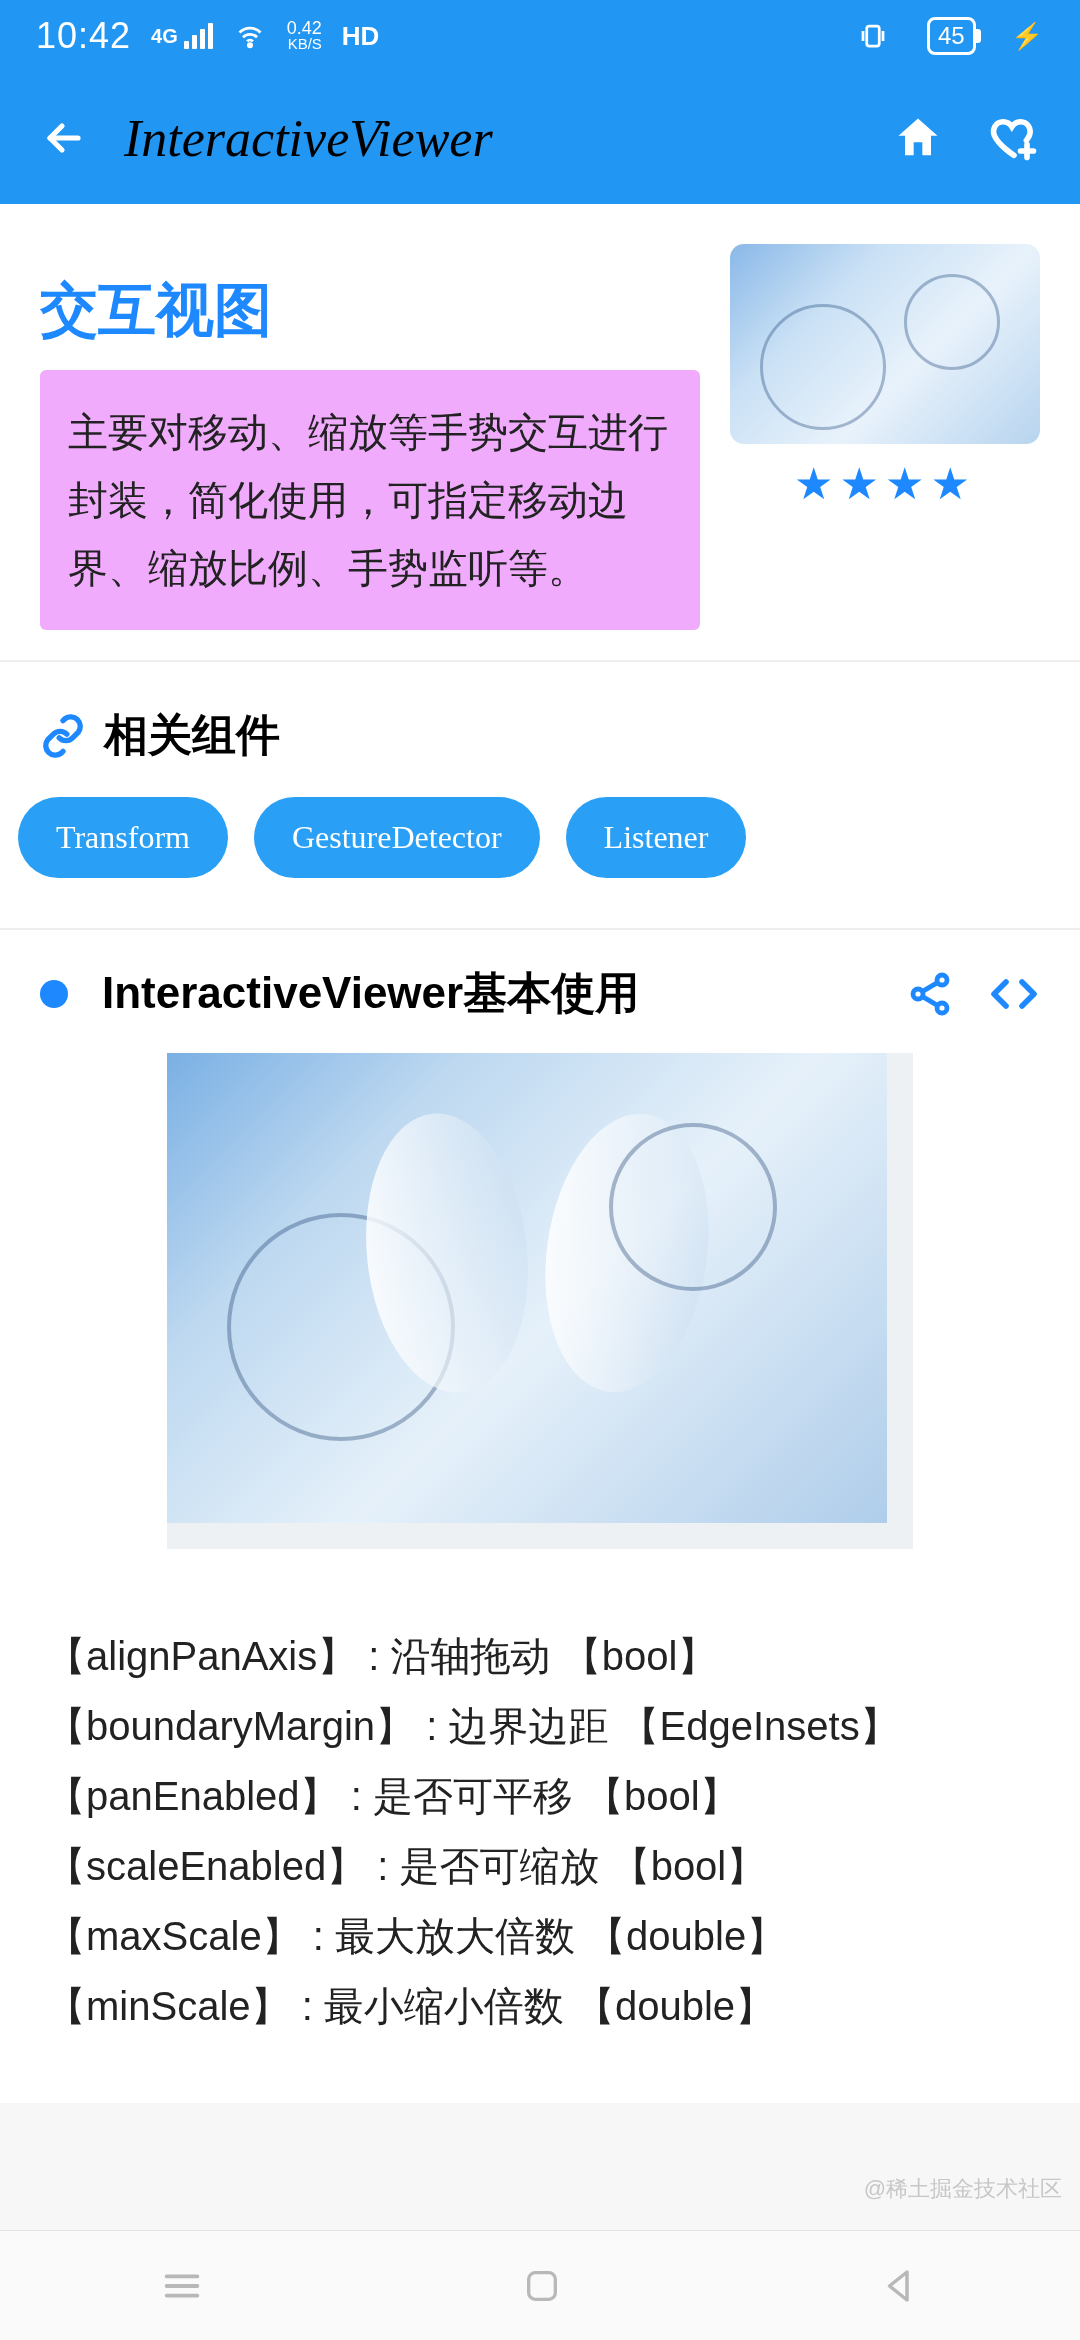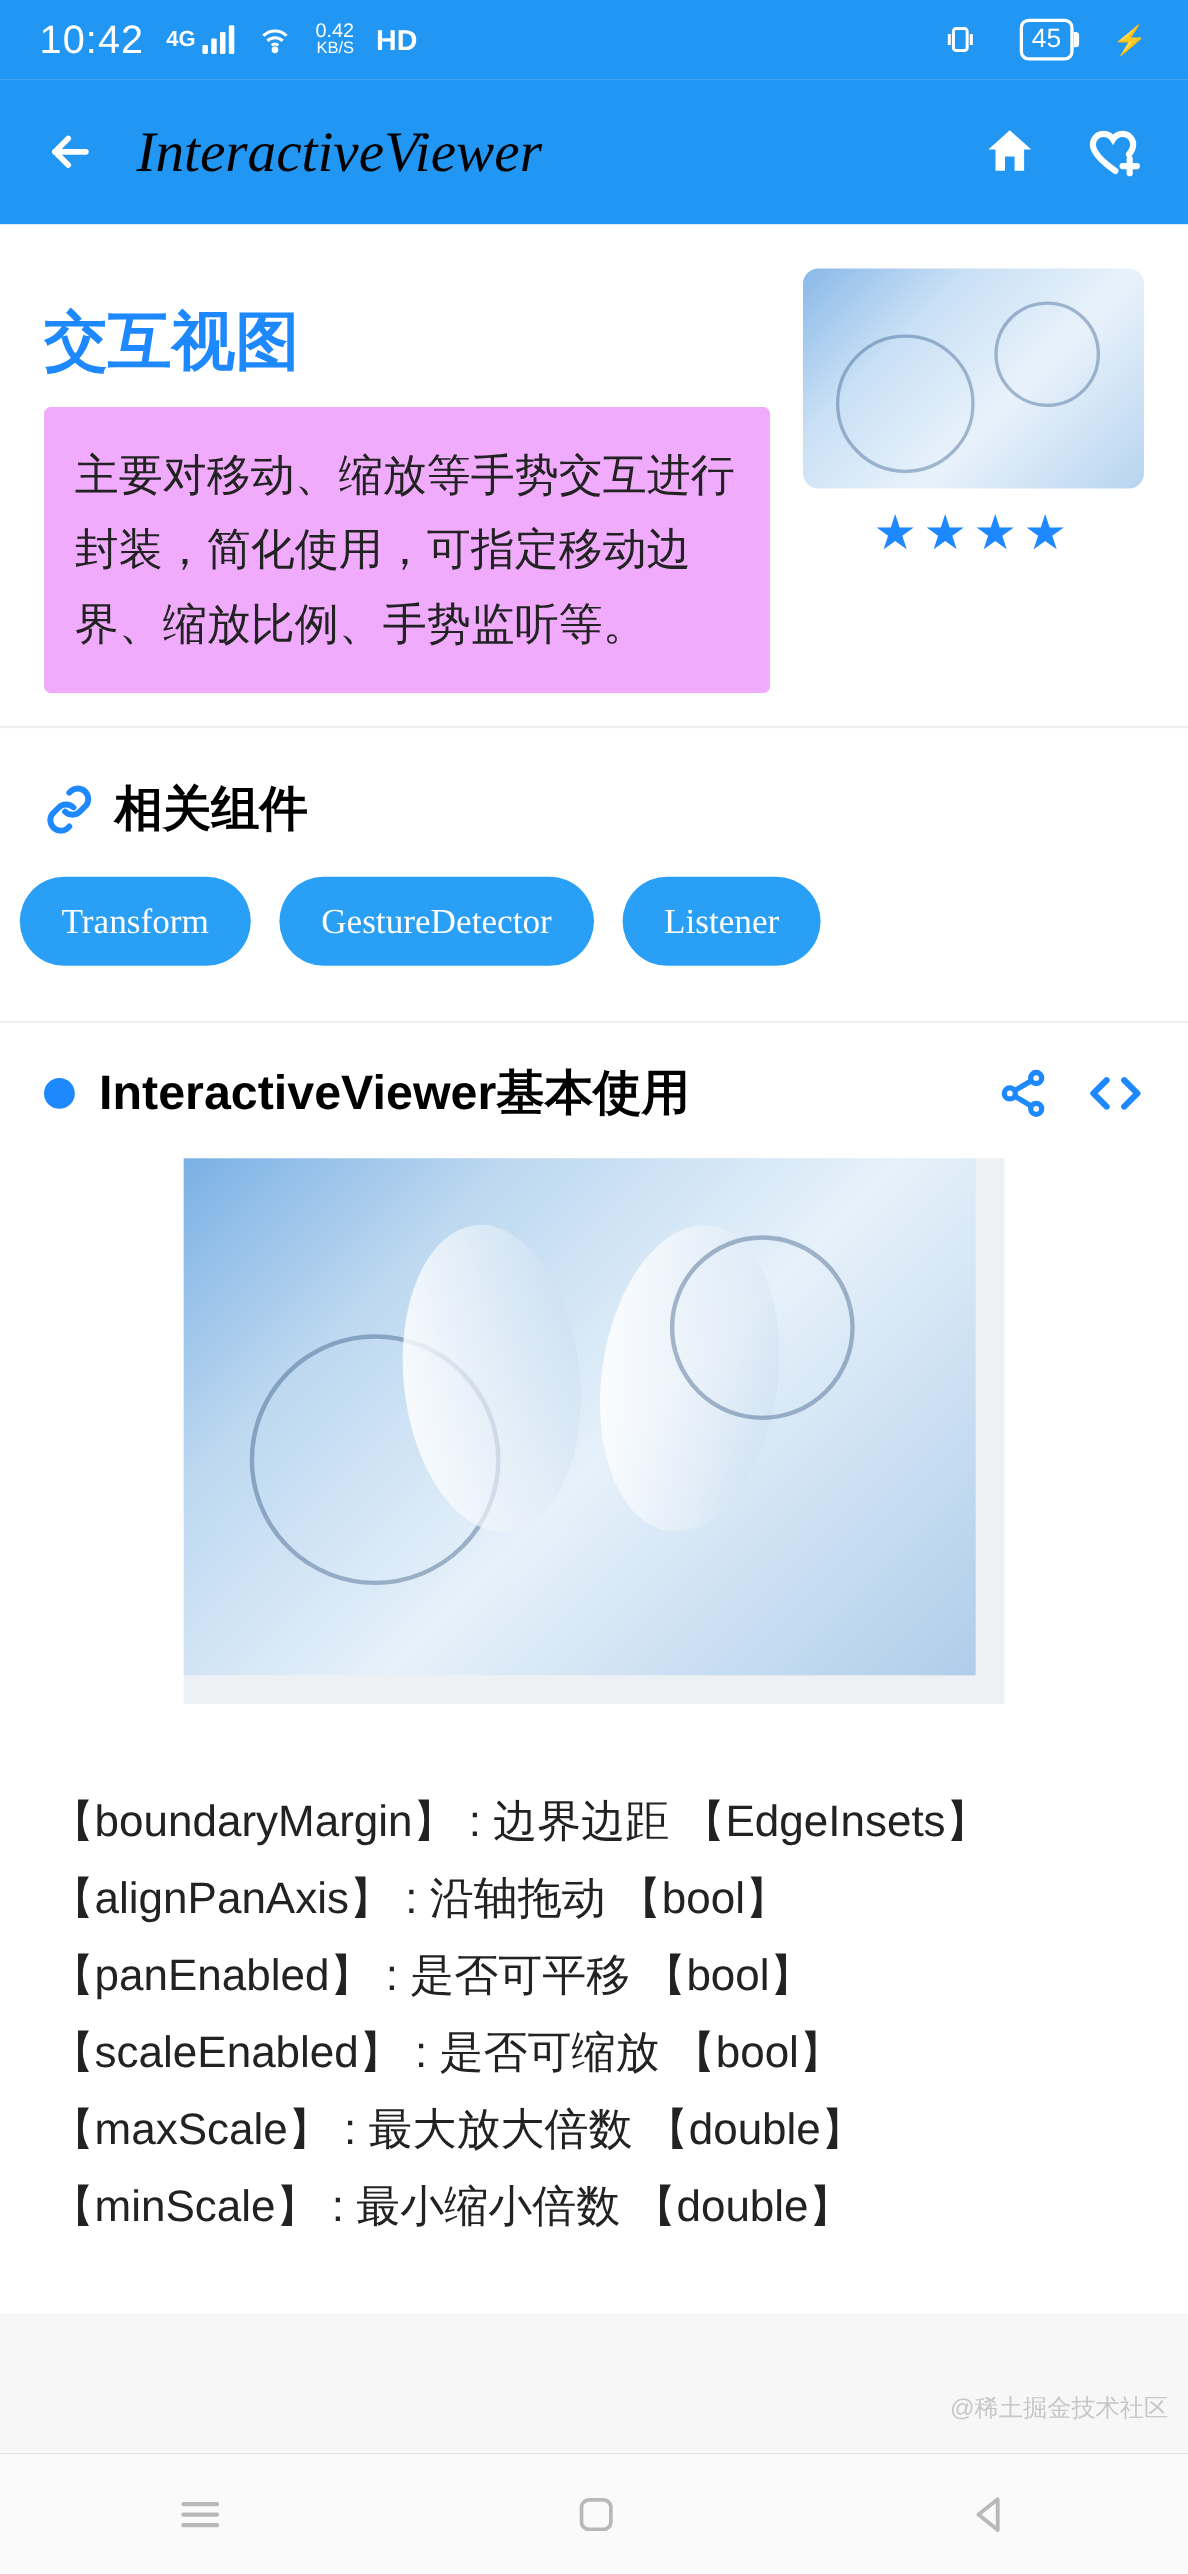--- a/index.html
+++ b/index.html
@@ -43,21 +43,21 @@
   .thumb::after{width:90px;height:90px;right:40px;top:30px;}
   .stars { color:#1e88ff; font-size:44px; letter-spacing:6px; }
 
   
   .related-head { display:flex; align-items:center; gap:18px; padding:44px 40px 24px; }
   .related-title { font-size:44px; font-weight:800; }
   .chips { display:flex; gap:26px; padding:8px 18px 50px; flex-wrap:wrap; }
   .chip { background:#29a0f5; color:#fff; border-radius:60px; padding:22px 38px; font-size:32px; font-family:"Comic Sans MS",cursive; }
 
   
-  .example-head { display:flex; align-items:center; padding:34px 40px 20px; gap:22px; }
+  .example-head { display:flex; align-items:center; padding:34px 40px 20px; gap:34px; }
   .bullet-dot { width:28px; height:28px; border-radius:50%; background:#1e88ff; }
   .example-title { font-size:44px; font-weight:800; }
   .example-actions { margin-left:auto; display:flex; gap:34px; color:#1e88ff; }
 
   
   .big-img-wrap { padding:10px 40px 40px; display:flex; justify-content:center; }
   .big-img-shadow { background:#eef1f4; padding:0 26px 26px 0; }
   .big-img { width:720px; height:470px; background:linear-gradient(135deg,#7ab0e4 0%,#bdd8f0 25%,#e6f1fa 55%,#afcdea 100%); position:relative; overflow:hidden; }
   .big-img::before,.big-img::after{content:'';position:absolute;border:4px solid rgba(25,60,110,.35);border-radius:50%;}
   .big-img::before{width:220px;height:220px;left:60px;top:160px;}
@@ -200,22 +200,22 @@
     <div class="big-img-wrap">
       <div class="big-img-shadow">
         <div class="big-img">
           <div class="roll r1"></div>
             <div class="roll r2"></div>
         </div>
       </div>
     </div>
 
     <div class="props">
+      <div>【alignPanAxis】 : 沿轴拖动    【bool】</div>
       <div>【boundaryMargin】 : 边界边距    【EdgeInsets】</div>
-      <div>【alignPanAxis】 : 沿轴拖动    【bool】</div>
       <div>【panEnabled】 : 是否可平移    【bool】</div>
       <div>【scaleEnabled】 : 是否可缩放    【bool】</div>
       <div>【maxScale】 : 最大放大倍数    【double】</div>
       <div>【minScale】 : 最小缩小倍数    【double】</div>
     </div>
   </div>
 
 </div>
 
 <div class="watermark">@稀土掘金技术社区</div>

